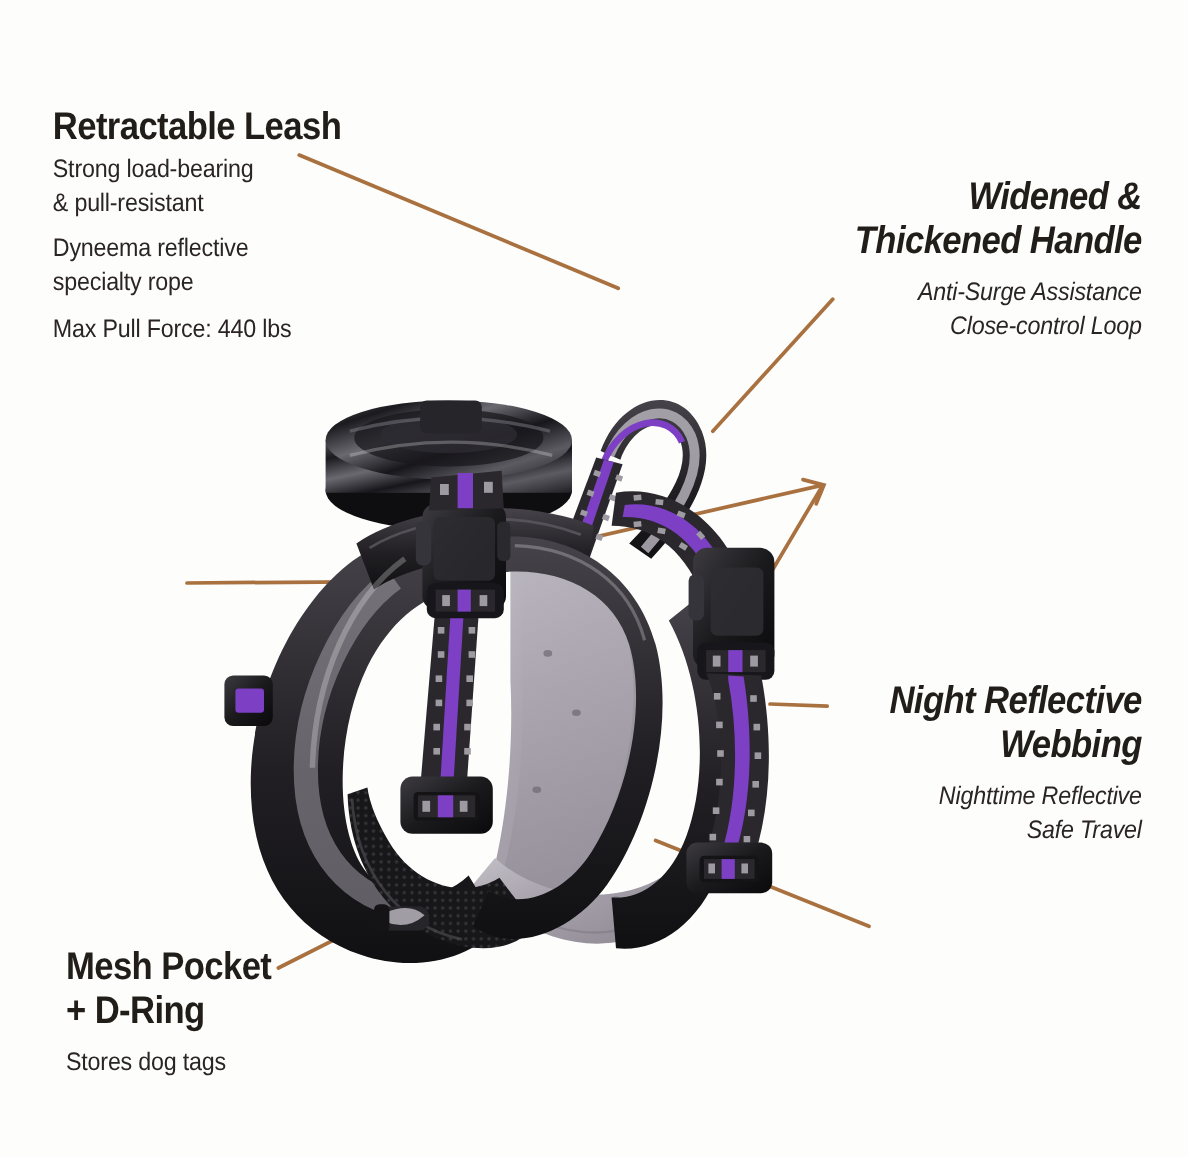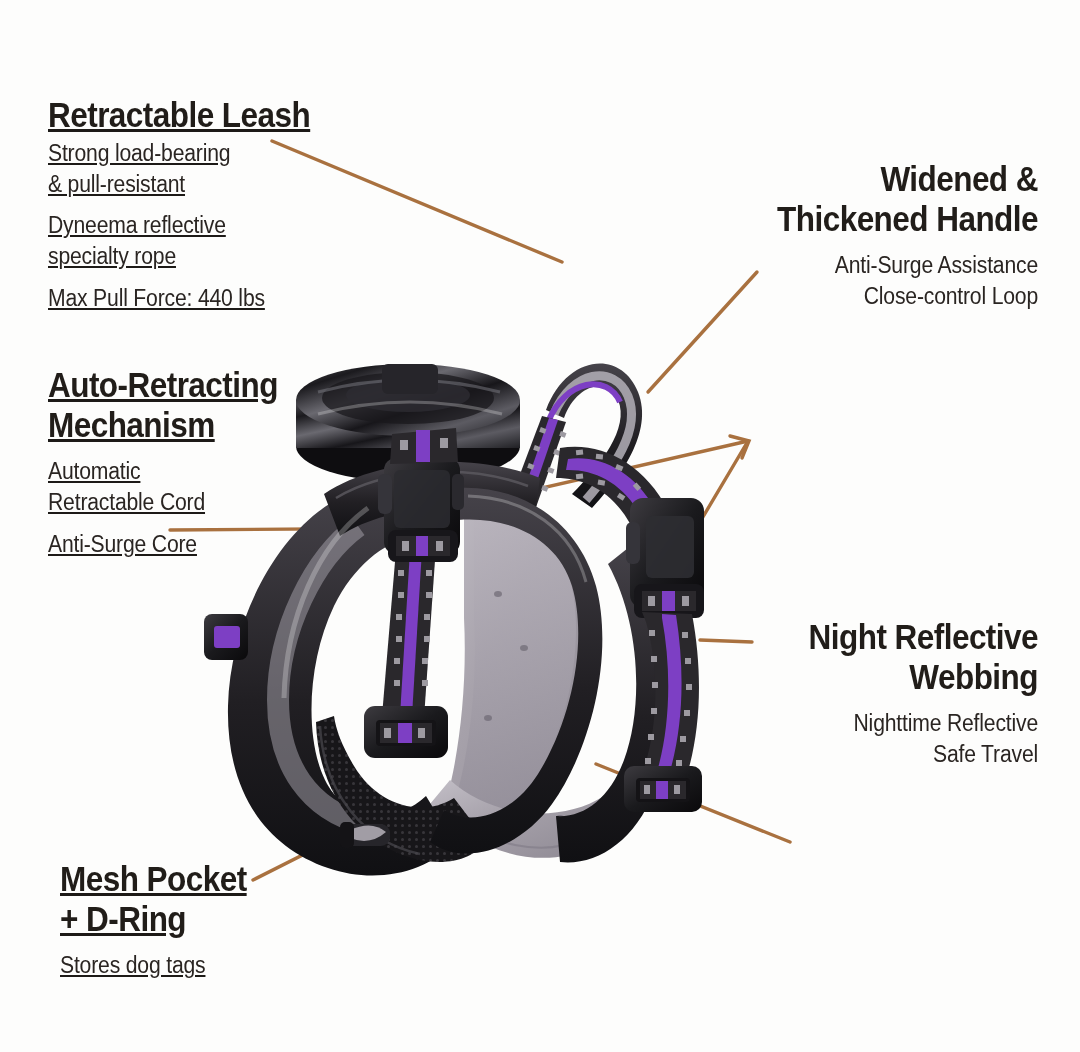--- a/index.html
+++ b/index.html
@@ -6,22 +6,22 @@
   body{
     width:1080px;height:1052px;
     background:#fdfdfc;
     font-family:"Liberation Sans","DejaVu Sans",sans-serif;
     overflow:hidden;position:relative;
   }
   #stage{position:absolute;inset:0;}
 
   
   .ann{position:absolute;color:#1d1a17;}
-  .ann.left{text-align:left;text-decoration:underline;}
-  .ann.right{text-align:right;}
+  .ann.left{text-align:left;}
+  .ann.right{text-align:right;font-style:italic;}
   .ann h2{
     margin:0 0 7px 0;
     font-weight:700;
     font-size:35px;
     line-height:1.06;
     letter-spacing:-0.6px;
     transform:scaleX(0.90);
     color:#211d19;
   }
   .ann.left h2{transform-origin:left center;}
@@ -303,27 +303,20 @@
 
   <div class="ann left" style="left:48px; top:96px; width:330px;">
     <h2>Retractable Leash</h2>
     <p>Strong load-bearing</p>
     <p>&amp; pull-resistant</p>
     <p class="gap">Dyneema reflective</p>
     <p>specialty rope</p>
     <p class="gap">Max Pull Force: 440 lbs</p>
   </div>
 
-  <div class="ann left" style="left:48px; top:366px; width:310px;">
-    <h2>Auto-Retracting</h2>
-    <h2 style="margin-top:-4px;">Mechanism</h2>
-    <p class="gap">Automatic</p>
-    <p>Retractable Cord</p>
-    <p class="gap">Anti-Surge Core</p>
-  </div>
 
   <div class="ann left" style="left:60px; top:816px; width:300px;margin-top:44px;">
     <h2>Mesh Pocket</h2>
     <h2 style="margin-top:-4px;">+ D-Ring</h2>
     <p class="gap">Stores dog tags</p>
   </div>
 
   <div class="ann right" style="right:42px; top:160px; width:330px;">
     <h2>Widened &amp;</h2>
     <h2 style="margin-top:-4px;">Thickened Handle</h2>

